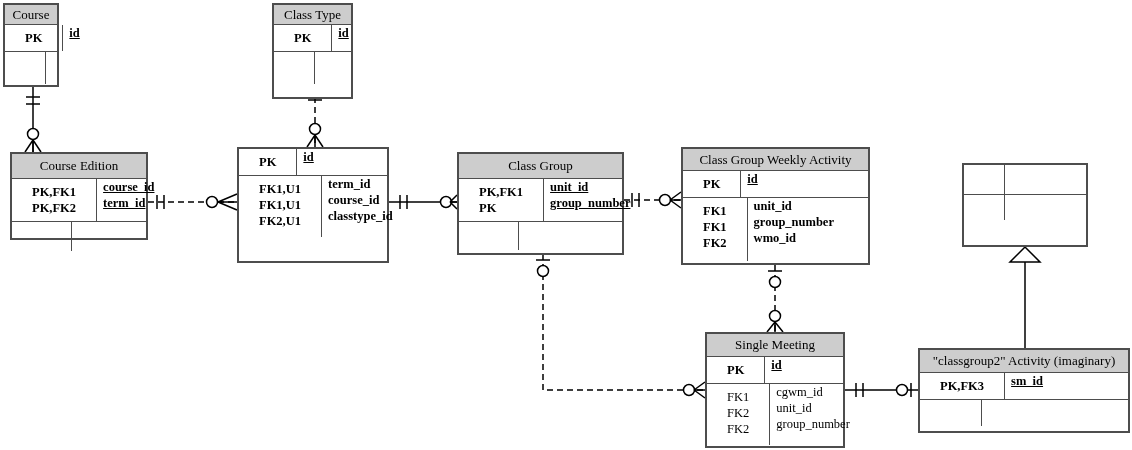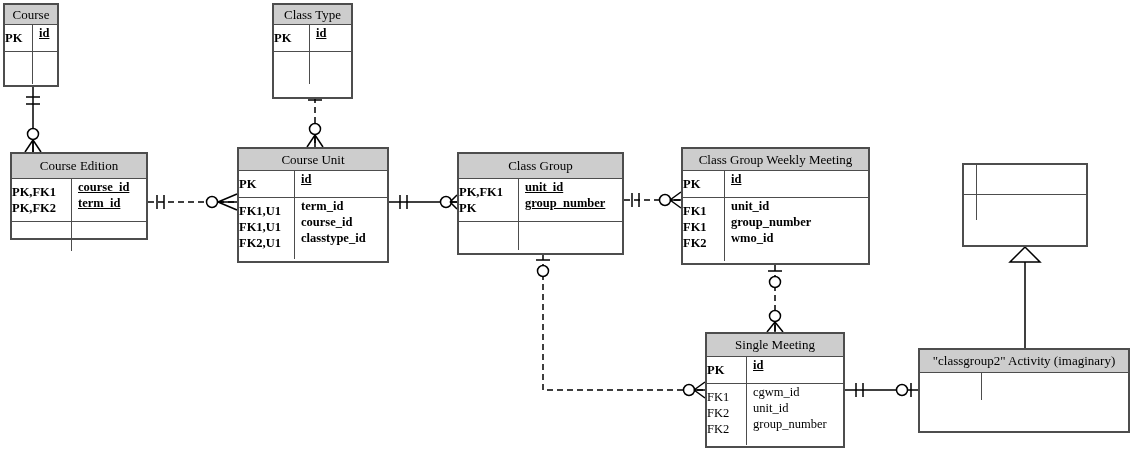--- a/index.html
+++ b/index.html
@@ -4,21 +4,21 @@
 <style>
   html,body{margin:0;padding:0;background:#fff;}
   .canvas{position:relative;width:1132px;height:450px;background:#ffffff;
           font-family:Liberation Serif, serif;color:#000;overflow:hidden;}
   svg.wires{position:absolute;left:0;top:0;z-index:1;}
   .tbl{position:absolute;background:#fff;border:2px solid #4d4d4d;box-sizing:border-box;z-index:2;}
   .hd{background:#cdcdcd;border-bottom:1.5px solid #4d4d4d;font-size:13px;
       display:flex;align-items:center;justify-content:center;white-space:nowrap;overflow:hidden;}
   .sec{display:flex;align-items:stretch;box-sizing:border-box;}
   .sec + .sec{border-top:1.5px solid #4d4d4d;}
-  .keys{flex:0 0 var(--kw);border-right:1.2px solid #4d4d4d;padding:5px 0;box-sizing:border-box;}
+  .keys{flex:0 0 var(--kw);border-right:1.2px solid #4d4d4d;padding:5px 20px;box-sizing:border-box;}
   .attrs{flex:1 1 auto;padding:0 6px;box-sizing:border-box;}
   .keys div,.attrs div{font-size:12.5px;font-weight:700;line-height:16px;min-height:16px;white-space:nowrap;}
   .rg div{font-weight:400;}
   .u{text-decoration:underline;}
 </style>
 </head>
 <body>
 
 <div class="canvas">
 
@@ -170,21 +170,20 @@
         <div class="u">term_id</div>
       </div>
     </div>
     <div class="sec" style="height:30px">
       <div class="keys"></div>
         <div class="attrs"></div>
     </div>
   </div>
 
   <div class="tbl" style="left:237px;top:147px;width:152px;height:116px;--kw:56px">
-    <div class="hd" style="height:21px">Course Unit</div>
     <div class="sec">
       <div class="keys">
           <div>PK</div>
         </div>
       <div class="attrs">
           <div class="u">id</div>
         </div>
     </div>
     <div class="sec" style="height:62px">
       <div class="keys">
@@ -212,21 +211,21 @@
         <div class="u">group_number</div>
       </div>
     </div>
     <div class="sec" style="height:29px">
       <div class="keys"></div>
         <div class="attrs"></div>
     </div>
   </div>
 
   <div class="tbl" style="left:681px;top:147px;width:189px;height:118px;--kw:42px">
-    <div class="hd" style="height:21px">Class Group Weekly Meeting</div>
+    <div class="hd" style="height:21px">Class Group Weekly Activity</div>
     <div class="sec">
       <div class="keys">
           <div>PK</div>
         </div>
       <div class="attrs">
           <div class="u">id</div>
         </div>
     </div>
     <div class="sec" style="height:64px">
       <div class="keys">
@@ -272,19 +271,27 @@
       <div class="attrs rg">
         <div>cgwm_id</div>
         <div>unit_id</div>
         <div>group_number</div>
       </div>
     </div>
   </div>
 
   <div class="tbl" style="left:918px;top:348px;width:212px;height:85px;--kw:62px">
     <div class="hd" style="height:22px">"classgroup2" Activity (imaginary)</div>
+    <div class="sec">
+      <div class="keys">
+          <div>PK,FK3</div>
+        </div>
+      <div class="attrs">
+          <div class="u">sm_id</div>
+        </div>
+    </div>
     <div class="sec" style="height:27px">
       <div class="keys"></div>
         <div class="attrs"></div>
     </div>
   </div>
 
 </div>
 
 </body></html>

